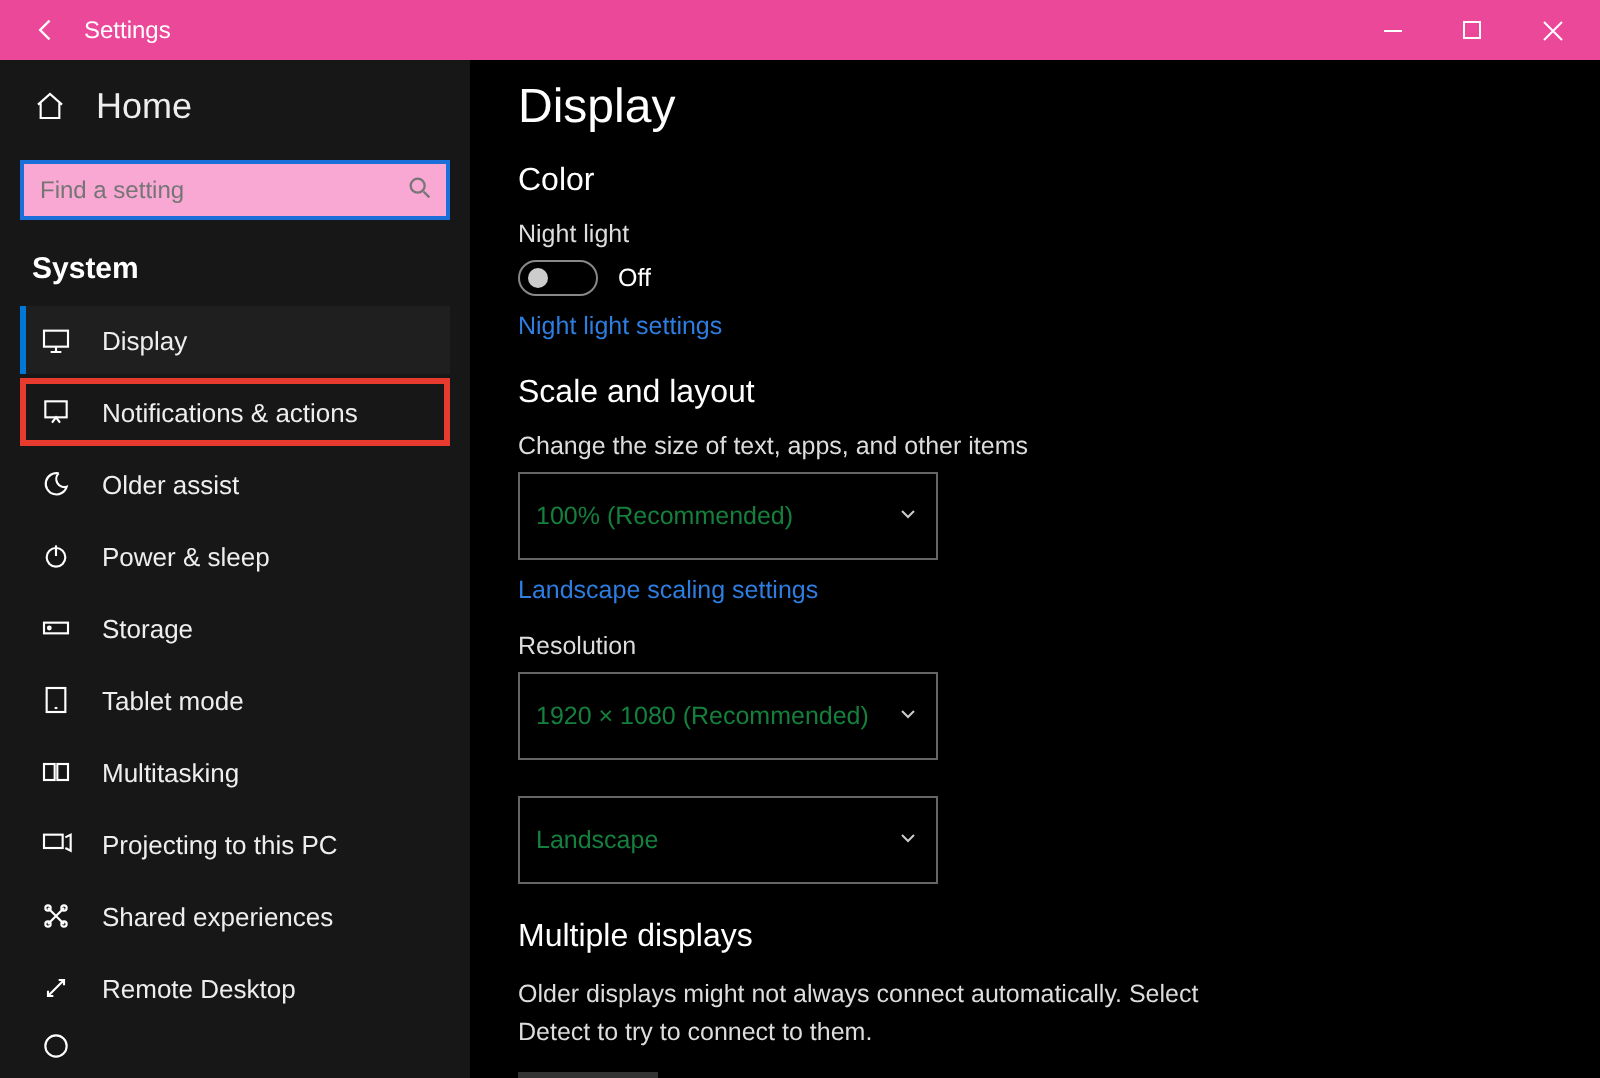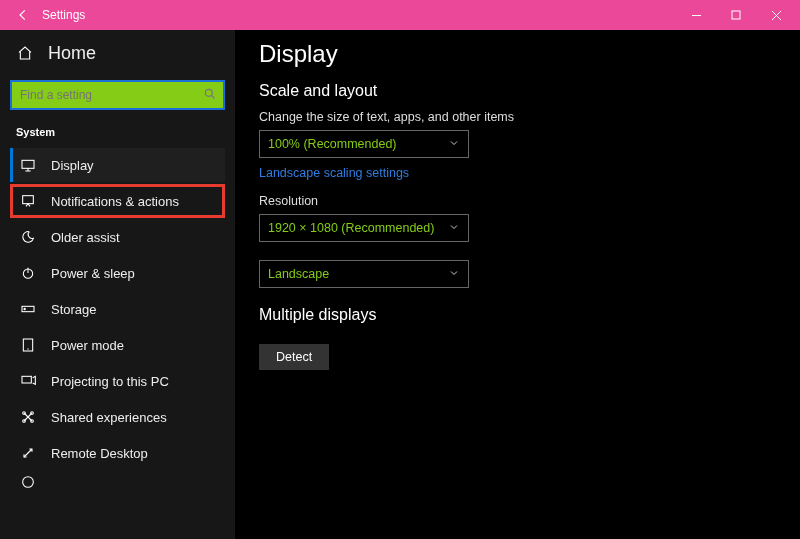--- a/index.html
+++ b/index.html
@@ -31,30 +31,30 @@
   .sb-row {
     display: flex; align-items: center; gap: 14px;
     height: 34px; padding: 0 6px; color: #eee; font-size: 18px;
   }
   .sb-row.home { margin-bottom: 4px; }
   .sb-icon { width: 18px; height: 18px; display:flex; align-items:center; justify-content:center; }
   .sb-icon svg { stroke: #fff; fill: none; }
 
   .search {
     display: flex; align-items: center;
-    border: 2px solid #1a6fd8; background: #84cc16;
+    border: 2px solid #1a6fd8; background: #f9a8d4;
     height: 30px; margin: 4px 0 10px 0; padding: 0 6px 0 8px;
   }
   .search input {
     flex: 1; border: none; outline: none; background: transparent;
     font-size: 12px; color: #555;
   }
   .search .s-icon svg { stroke: #777; }
 
-  .sb-header { font-weight: 600; font-size: 11px; padding: 4px 6px 8px 6px; }
+  .sb-header { font-weight: 600; font-size: 15px; padding: 4px 6px 8px 6px; }
 
   .sb-item {
     display: flex; align-items: center; gap: 14px;
     height: 34px; padding: 0 6px; color: #eee; font-size: 13px;
     border-left: 3px solid transparent; position: relative;
   }
   .sb-item.active { border-left: 3px solid #0078d7; background: #1f1f1f; }
   .sb-item .sb-label { white-space: nowrap; }
   .highlight-box { border: 3px solid #e63b2e; }
 
@@ -76,23 +76,23 @@
     position: relative;
   }
   .toggle .knob {
     width: 10px; height: 10px; border-radius: 50%; background: #ccc;
     position: absolute; top: 3px; left: 4px;
   }
   .toggle-label { font-size: 12.5px; }
 
   
   .select {
-    width: 210px; height: 28px; border: 1px solid #666;
+    width: 210px; height: 44px; border: 1px solid #666;
     display: flex; align-items: center; justify-content: space-between;
-    padding: 0 8px; font-size: 12.5px; color: #84cc16; margin-top: 4px;
+    padding: 0 8px; font-size: 12.5px; color: #15803d; margin-top: 4px;
   }
   .select .chev svg { stroke: #ccc; }
 
   .body-text { font-size: 12.5px; color: #ddd; line-height: 1.5; max-width: 360px; }
   .btn {
     display:inline-block; background: #333; color: #fff;
     padding: 5px 16px; font-size: 12.5px; margin-top: 10px; border:1px solid #333;
   }
 
   
@@ -203,23 +203,32 @@
       <span class="sb-label">Storage</span>
     </div>
 
     <div class="sb-item">
       <span class="sb-icon">
         <svg width="16" height="16" viewBox="0 0 24 24" stroke-width="1.6">
             <rect x="5" y="3" width="14" height="18"></rect>
             <path d="M11 18 H13"></path>
           </svg>
       </span>
-      <span class="sb-label">Power mode</span>
-    </div>
-
+      <span class="sb-label">Tablet mode</span>
+    </div>
+
+    <div class="sb-item">
+      <span class="sb-icon">
+        <svg width="16" height="16" viewBox="0 0 24 24" stroke-width="1.6">
+            <rect x="3" y="6" width="8" height="12"></rect>
+            <rect x="13" y="6" width="8" height="12"></rect>
+          </svg>
+      </span>
+      <span class="sb-label">Multitasking</span>
+    </div>
 
     <div class="sb-item">
       <span class="sb-icon">
         <svg width="16" height="16" viewBox="0 0 24 24" stroke-width="1.6">
             <rect x="3" y="5" width="14" height="10"></rect>
             <path d="M19 7 L23 5 V17 L19 15"></path>
           </svg>
       </span>
       <span class="sb-label">Projecting to this PC</span>
     </div>
@@ -252,20 +261,31 @@
         <svg width="16" height="16" viewBox="0 0 24 24" stroke-width="1.6">
             <circle cx="12" cy="12" r="8"></circle>
           </svg>
       </span>
     </div>
   </div>
 
   <div class="main">
     <div class="page-title">Display</div>
 
+    <div class="section">
+      <div class="section-h">Color</div>
+      <div class="field-lbl">Night light</div>
+      <div class="toggle-row">
+        <div class="toggle">
+            <div class="knob"></div>
+          </div>
+        <span class="toggle-label">Off</span>
+      </div>
+      <a class="link">Night light settings</a>
+    </div>
 
     <div class="section">
       <div class="section-h">Scale and layout</div>
 
       <div class="field-lbl">Change the size of text, apps, and other items</div>
       <div class="select">
         <span>100% (Recommended)</span>
         <span class="chev"><svg width="12" height="12" viewBox="0 0 24 24" stroke-width="2">
               <path d="M6 9 L12 15 L18 9"></path>
             </svg></span>
@@ -285,16 +305,17 @@
       <div class="select">
         <span>Landscape</span>
         <span class="chev"><svg width="12" height="12" viewBox="0 0 24 24" stroke-width="2">
               <path d="M6 9 L12 15 L18 9"></path>
             </svg></span>
       </div>
     </div>
 
     <div class="section">
       <div class="section-h">Multiple displays</div>
+      <div class="body-text">Older displays might not always connect automatically. Select Detect to try to connect to them.</div>
       <div class="btn">Detect</div>
     </div>
   </div>
 </div>
 
 </body></html>

